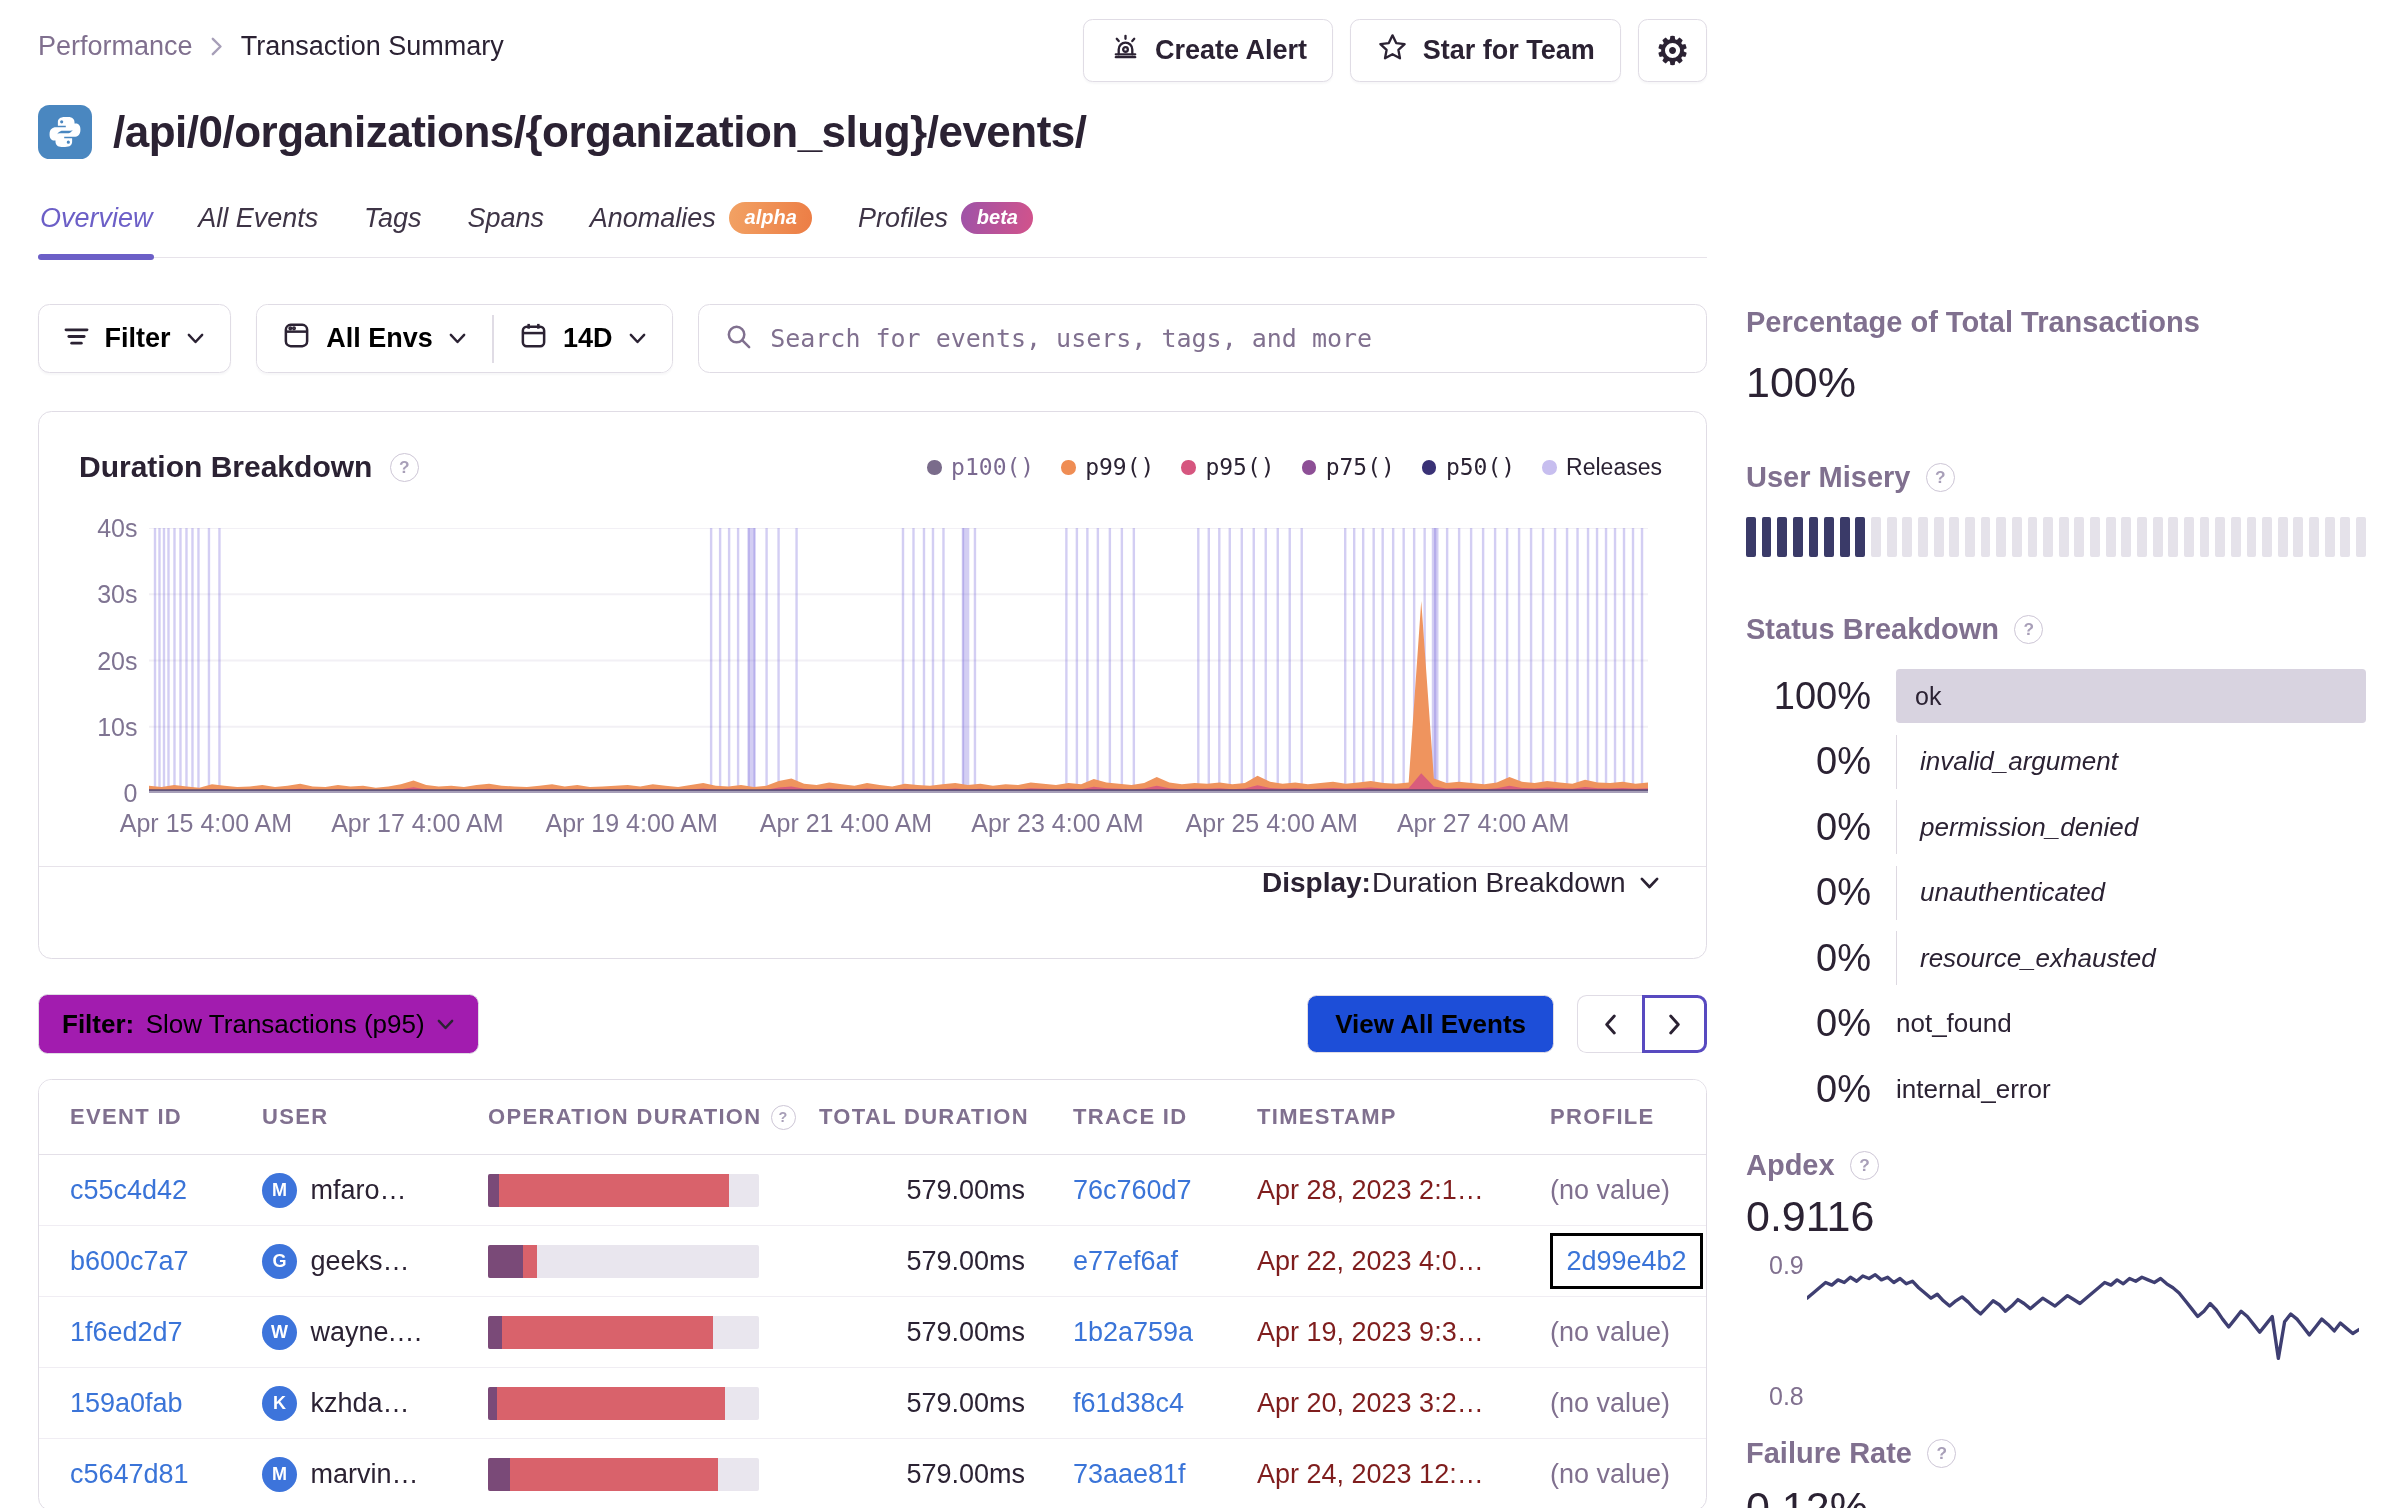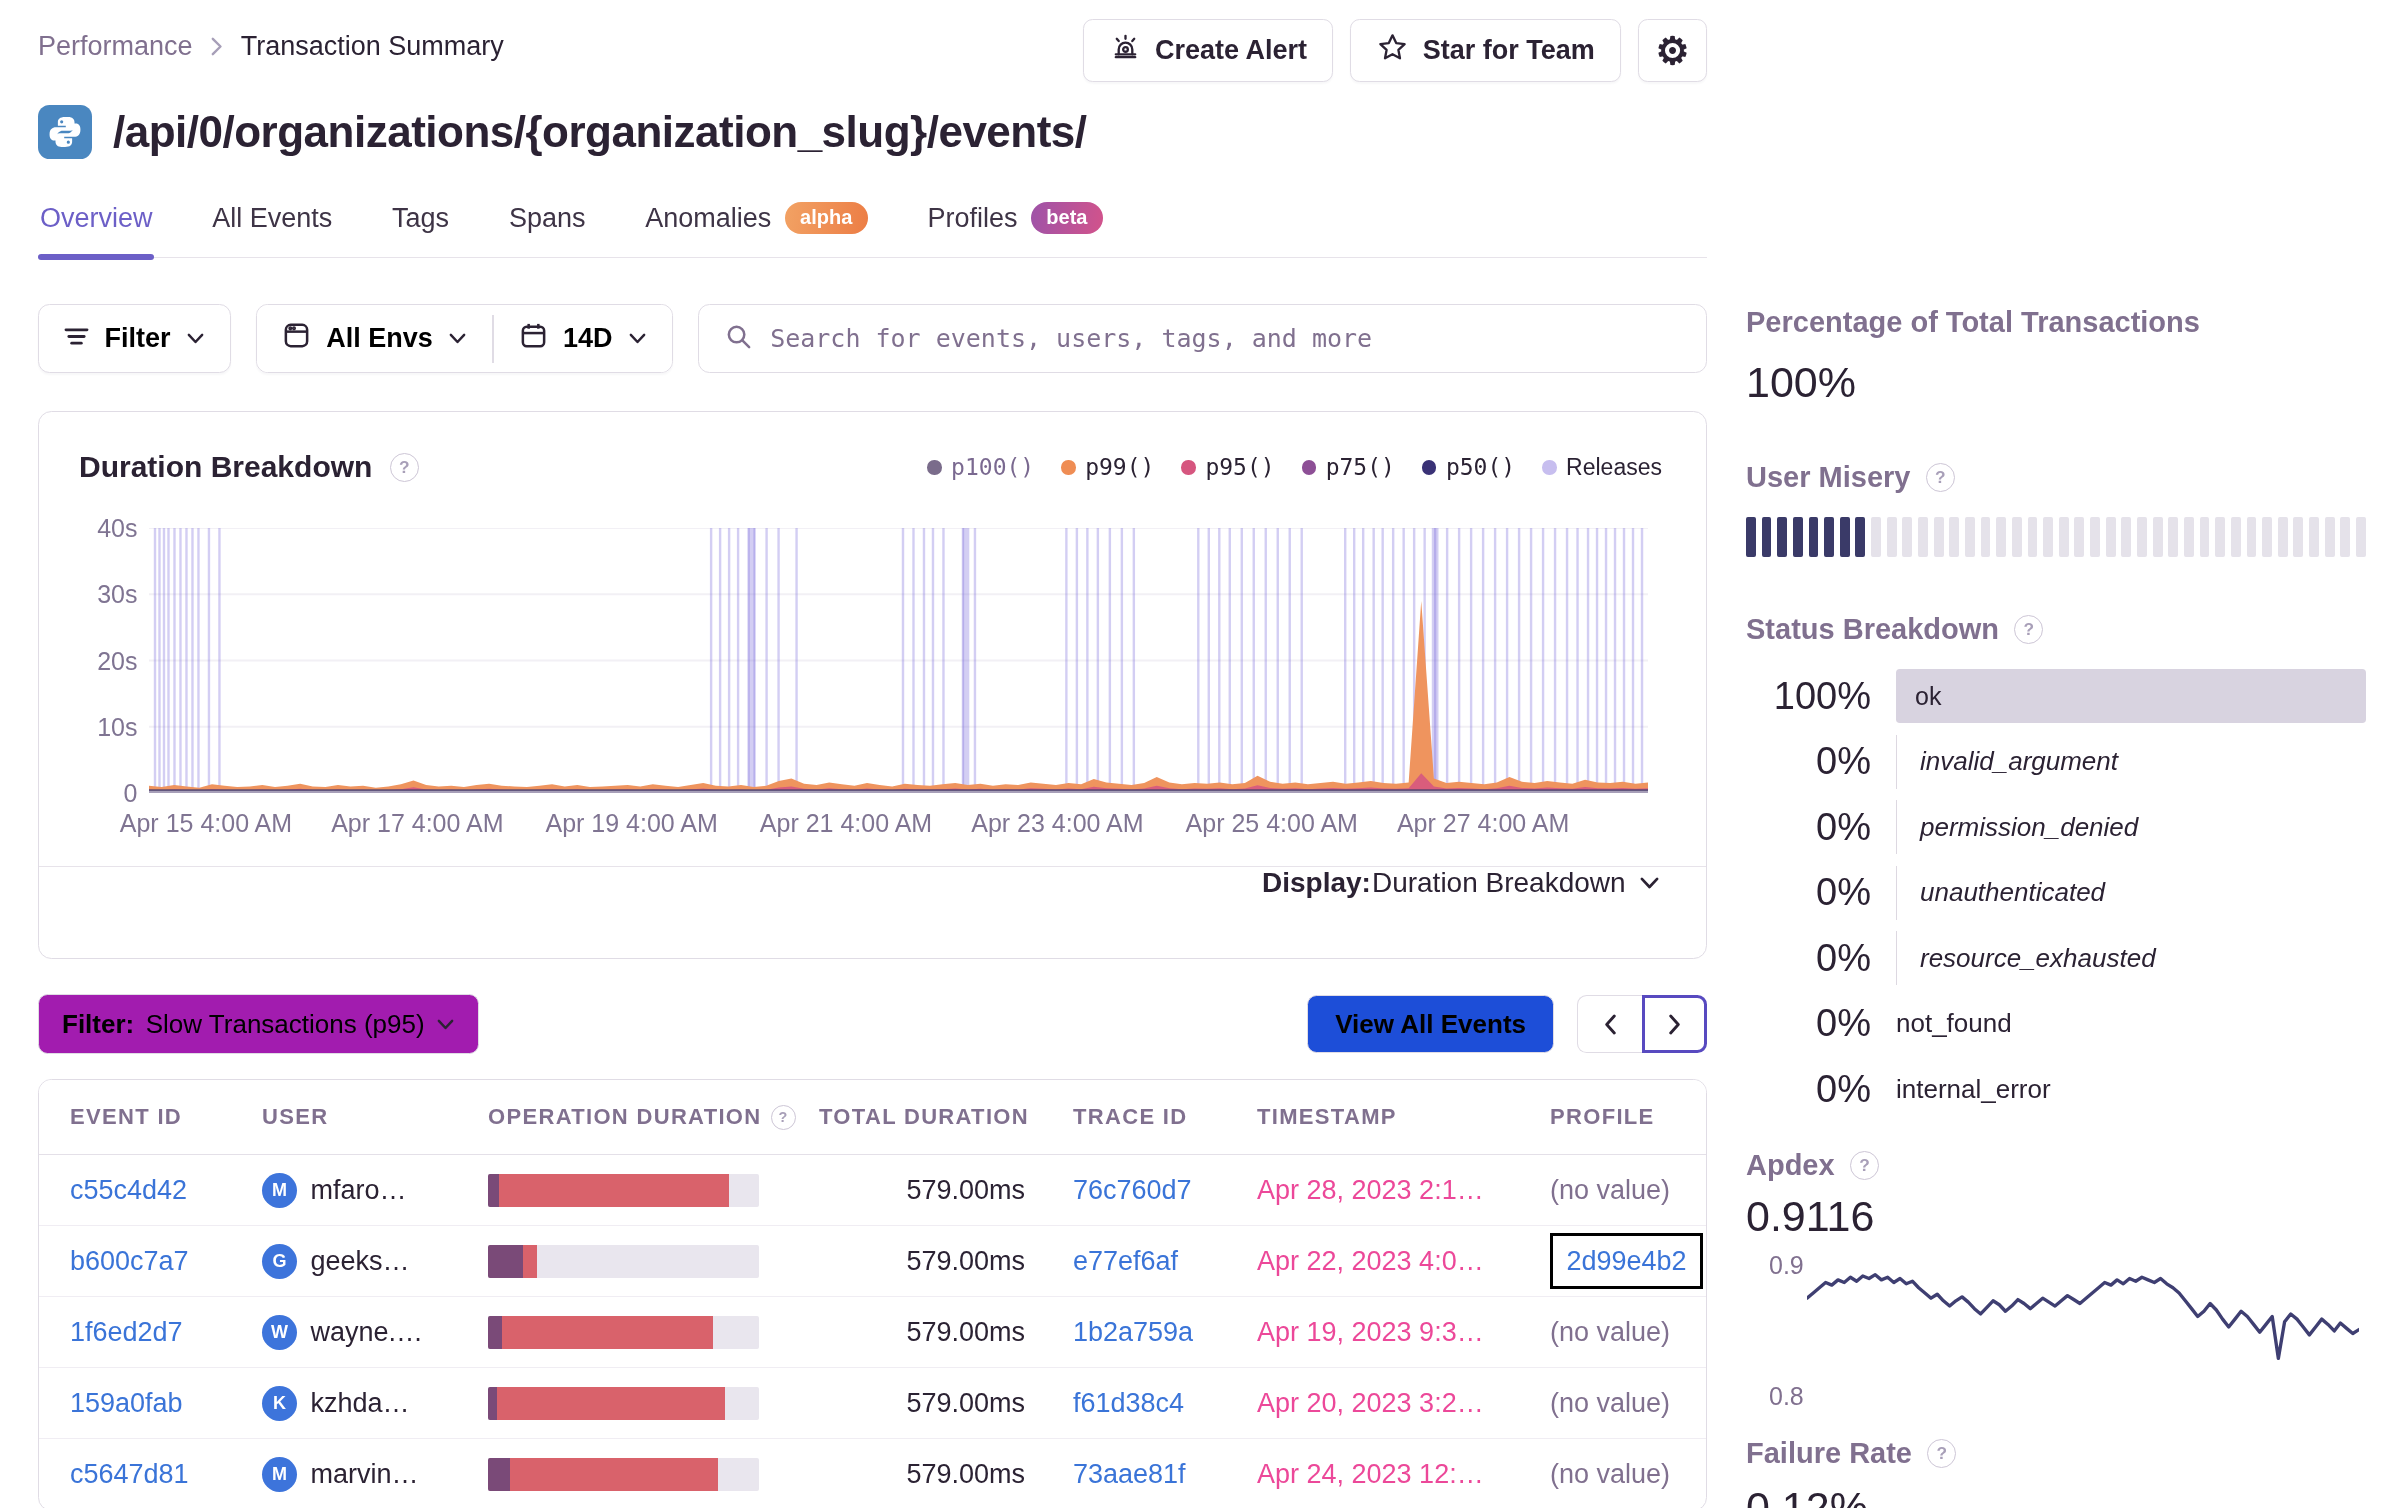--- a/index.html
+++ b/index.html
@@ -19,21 +19,21 @@
   .btn { display:flex; align-items:center; gap:13.4px; background:#fff; border:1.4px solid #e0dce5; border-radius:9.6px; height:63px; padding:15px 25px; font-size:27px; font-weight:700; color:#2b2233; cursor:pointer; box-shadow:0 1.9px 1.9px rgba(43,34,51,0.03); }
   .btn.icon-only { width:69px; justify-content:center; padding:0; }
   .gear-glyph { font-size:38px; line-height:1; }
 
   
   .title-row { display:flex; align-items:center; gap:21px; margin-top:23px; }
   .py-icon { width:54px; height:54px; border-radius:11.5px; background:#4a87c0; display:flex; align-items:center; justify-content:center; flex:0 0 auto; }
   .page-title { font-size:44px; font-weight:700; letter-spacing:-0.5px; }
 
   
-  .tabs { display:flex; gap:56px; margin-top:37px; border-bottom:1.9px solid #e7e3ea; }
+  .tabs { display:flex; gap:42px; margin-top:37px; border-bottom:1.9px solid #e7e3ea;font-style:italic; }
   .tab { position:relative; display:flex; align-items:center; gap:13.4px; font-size:27px; color:#3e3446; padding:5.8px 1.9px 23px; cursor:pointer; }
   .tab.active { color:#6c5fc7; }
   .tab.active .tab-underline { position:absolute; left:0; right:0; bottom:-2.9px; height:6.7px; border-radius:3.8px; background:#6c5fc7; }
   .badge { color:#fff; font-size:20px; font-weight:700; padding:3.8px 15.4px 5.8px; border-radius:960px; }
   .badge.alpha { background:linear-gradient(100deg,#f2a264,#ec7d45); }
   .badge.beta { background:linear-gradient(100deg,#9e53a8,#d2538b); }
 
   
   .controls { display:flex; gap:25px; margin-top:46px; height:69px; }
   .ctl { display:flex; align-items:center; gap:15.4px; border:1.4px solid #e0dce5; border-radius:11.5px; background:#fff; font-size:27px; font-weight:700; padding:0 25px; cursor:pointer; box-shadow:0 1.9px 1.9px rgba(43,34,51,0.03); }
@@ -85,21 +85,21 @@
   .row { height:71px; border-bottom:1.4px solid #f0edf3; }
   .row:last-child { border-bottom:none; }
   .link { color:#3a74d8; text-decoration:none; font-size:27px; cursor:pointer; }
   .cell { font-size:27px; }
   .user-cell { display:flex; align-items:center; gap:13.4px; }
   .avatar { width:35px; height:35px; border-radius:50%; background:#3d74db; color:#fff; font-size:18px; font-weight:700; display:flex; align-items:center; justify-content:center; flex:0 0 auto; }
   .bar-track { width:271px; height:33px; background:#e9e6ee; border-radius:1.9px; display:flex; overflow:hidden; }
   .seg-purple { height:100%; background:#7a4a78; }
   .seg-red { height:100%; background:#d9626b; }
   .dur-cell { text-align:right; padding-right:48px; font-size:27px; }
-  .ts { color:#ec4899; font-size:27px; }
+  .ts { color:#7f1d1d; font-size:27px; }
   .novalue { color:#80708f; font-size:27px; }
   .profile-box { display:inline-block; border:3.8px solid #000; padding:9.6px 13.4px; }
 
   
   .side-h { font-size:29px; font-weight:700; color:#80708f; display:flex; align-items:center; gap:15.4px; }
   .side-big { font-size:43px; font-weight:400; color:#2b2233; margin-top:19px; }
   .misery { display:flex; gap:5.8px; margin-top:23px; height:40px; align-items:stretch; }
   .misery .mseg { flex:1; border-radius:1.9px; }
   .status-list { margin-top:23px; }
   .status-row { display:grid; grid-template-columns:125px 1fr; column-gap:25px; align-items:center; margin-bottom:11.5px; min-height:54px; }

